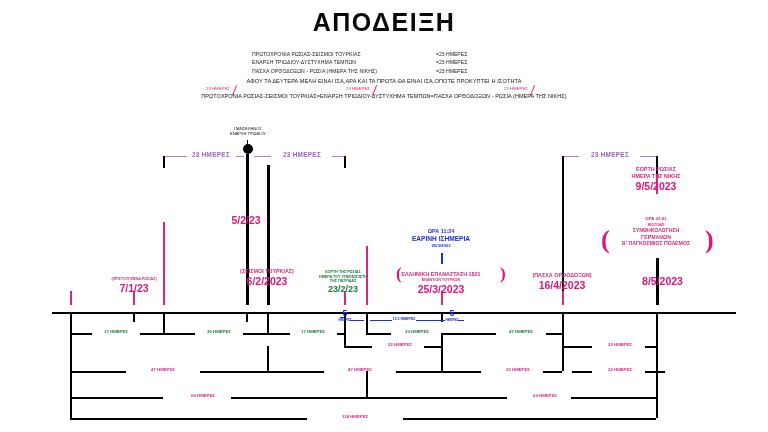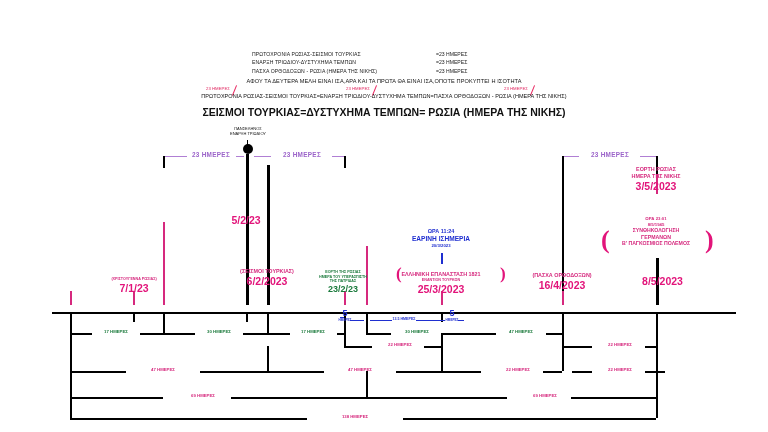--- a/index.html
+++ b/index.html
@@ -52,20 +52,21 @@
   .paren{position:absolute;color:#e2147a;font-size:26px;font-weight:bold;font-family:"Liberation Serif",serif;}
   .paren2{position:absolute;color:#e2147a;font-size:17px;font-weight:bold;font-family:"Liberation Serif",serif;}
   .seg-lbl{position:absolute;transform:translateX(-50%);background:#fff;padding:0 3px;white-space:nowrap;}
   .lbl{position:absolute;transform:translateX(-50%);text-align:center;white-space:nowrap;line-height:1.28;}
 </style>
 </head>
 <body>
 
 <div id="stage">
 
+  <div class="abs title ctr">ΑΠΟΔΕΙΞΗ</div>
 
   <div class="abs eqblock ctr">
     <div class="eqrow">
       <span class="l">ΠΡΩΤΟΧΡΟΝΙΑ ΡΩΣΙΑΣ-ΣΕΙΣΜΟΙ ΤΟΥΡΚΙΑΣ</span>
       <span class="r">=23 ΗΜΕΡΕΣ</span>
     </div>
     <div class="eqrow">
       <span class="l">ΕΝΑΡΞΗ ΤΡΙΩΔΙΟΥ-ΔΥΣΤΥΧΗΜΑ ΤΕΜΠΩΝ</span>
       <span class="r">=23 ΗΜΕΡΕΣ</span>
     </div>
@@ -80,21 +81,20 @@
   <div class="abs redrow" style="transform:translateX(-50%);">
     <span class="redtag" style="left:82px;top:0;">23 ΗΜΕΡΕΣ</span>
     <span class="slash" style="left:110px;top:-1px;"></span>
     <span class="redtag" style="left:222px;top:0;">23 ΗΜΕΡΕΣ</span>
     <span class="slash" style="left:250px;top:-1px;"></span>
     <span class="redtag" style="left:380px;top:0;">23 ΗΜΕΡΕΣ</span>
     <span class="slash" style="left:408px;top:-1px;"></span>
   </div>
 
   <div class="abs eqline ctr">ΠΡΩΤΟΧΡΟΝΙΑ ΡΩΣΙΑΣ-ΣΕΙΣΜΟΙ ΤΟΥΡΚΙΑΣ=ΕΝΑΡΞΗ ΤΡΙΩΔΙΟΥ-ΔΥΣΤΥΧΗΜΑ ΤΕΜΠΩΝ=ΠΑΣΧΑ ΟΡΘΟΔΟΞΩΝ - ΡΩΣΙΑ (ΗΜΕΡΑ ΤΗΣ ΝΙΚΗΣ)</div>
-  <div class="abs bigeq ctr">ΣΕΙΣΜΟΙ ΤΟΥΡΚΙΑΣ=ΔΥΣΤΥΧΗΜΑ ΤΕΜΠΩΝ= ΡΩΣΙΑ (ΗΜΕΡΑ ΤΗΣ ΝΙΚΗΣ)</div>
 
   <div class="lbl" style="left:248px;top:126px;font-size:4px;color:#111;">
     <div>ΠΑΝΣΕΛΗΝΟΣ</div>
     <div>ΕΝΑΡΞΗ ΤΡΙΩΔΙΟΥ</div>
   </div>
 
   <div class="v" style="left:247px;top:140px;height:7px;width:1.4px;"></div>
   <div class="dot" style="left:243px;top:144px;"></div>
 
   <div class="hp" style="left:163px;top:156px;width:24px;"></div>
@@ -190,21 +190,21 @@
   <span class="paren" style="left:601px;top:225px;">(</span>
   <span class="paren" style="left:705px;top:225px;">)</span>
 
   <div class="lbl" style="left:656px;top:275px;padding-left:13px;">
     <div class="magb d-big">8/5/2023</div>
   </div>
 
   <div class="lbl" style="left:656px;top:166px;">
     <div class="mag d-sm">ΕΟΡΤΗ ΡΩΣΙΑΣ</div>
     <div class="mag d-sm">ΗΜΕΡΑ ΤΗΣ ΝΙΚΗΣ</div>
-    <div class="magb d-big">3/5/2023</div>
+    <div class="magb d-big">9/5/2023</div>
   </div>
 
   <div class="h" style="left:52px;top:312px;width:684px;height:2.4px;"></div>
 
   <div class="v" style="left:70px;top:312px;height:10px;"></div>
   <div class="v" style="left:133px;top:312px;height:10px;"></div>
   <div class="v" style="left:163px;top:312px;height:10px;"></div>
   <div class="v" style="left:246px;top:312px;height:10px;"></div>
   <div class="v" style="left:267px;top:312px;height:10px;"></div>
   <div class="v" style="left:344px;top:312px;height:10px;"></div>

